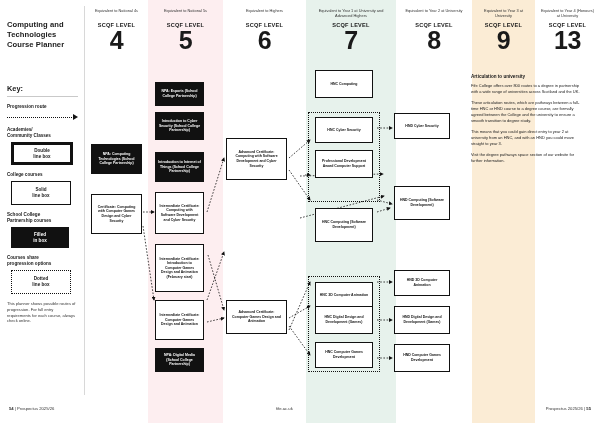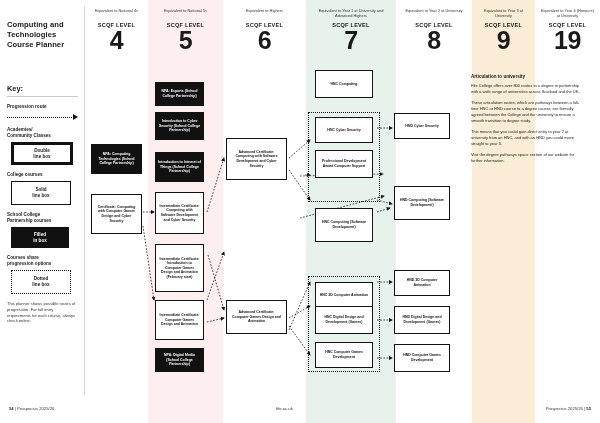--- a/index.html
+++ b/index.html
@@ -163,21 +163,21 @@
         <div class="lvl-eq" style="padding:0 6px;">Equivalent to Year 3 at University</div>
         <div class="lvl-scqf">SCQF LEVEL</div>
         <div class="lvl-num">9</div>
       </div>
     </div>
 
     <div class="col" style="width:65px;">
       <div class="lvlhead">
         <div class="lvl-eq" style="padding:0 4px;">Equivalent to Year 4 (Honours) at University</div>
         <div class="lvl-scqf">SCQF LEVEL</div>
-        <div class="lvl-num">19</div>
+        <div class="lvl-num">13</div>
       </div>
     </div>
   </div>
 
   <svg class="wires" width="600" height="423" viewBox="0 0 600 423">
     <defs>
       <marker id="ah" markerWidth="5" markerHeight="5" refX="4" refY="2.5" orient="auto">
         <path d="M0,0 L5,2.5 L0,5 z" fill="#111"></path>
       </marker>
     </defs>

